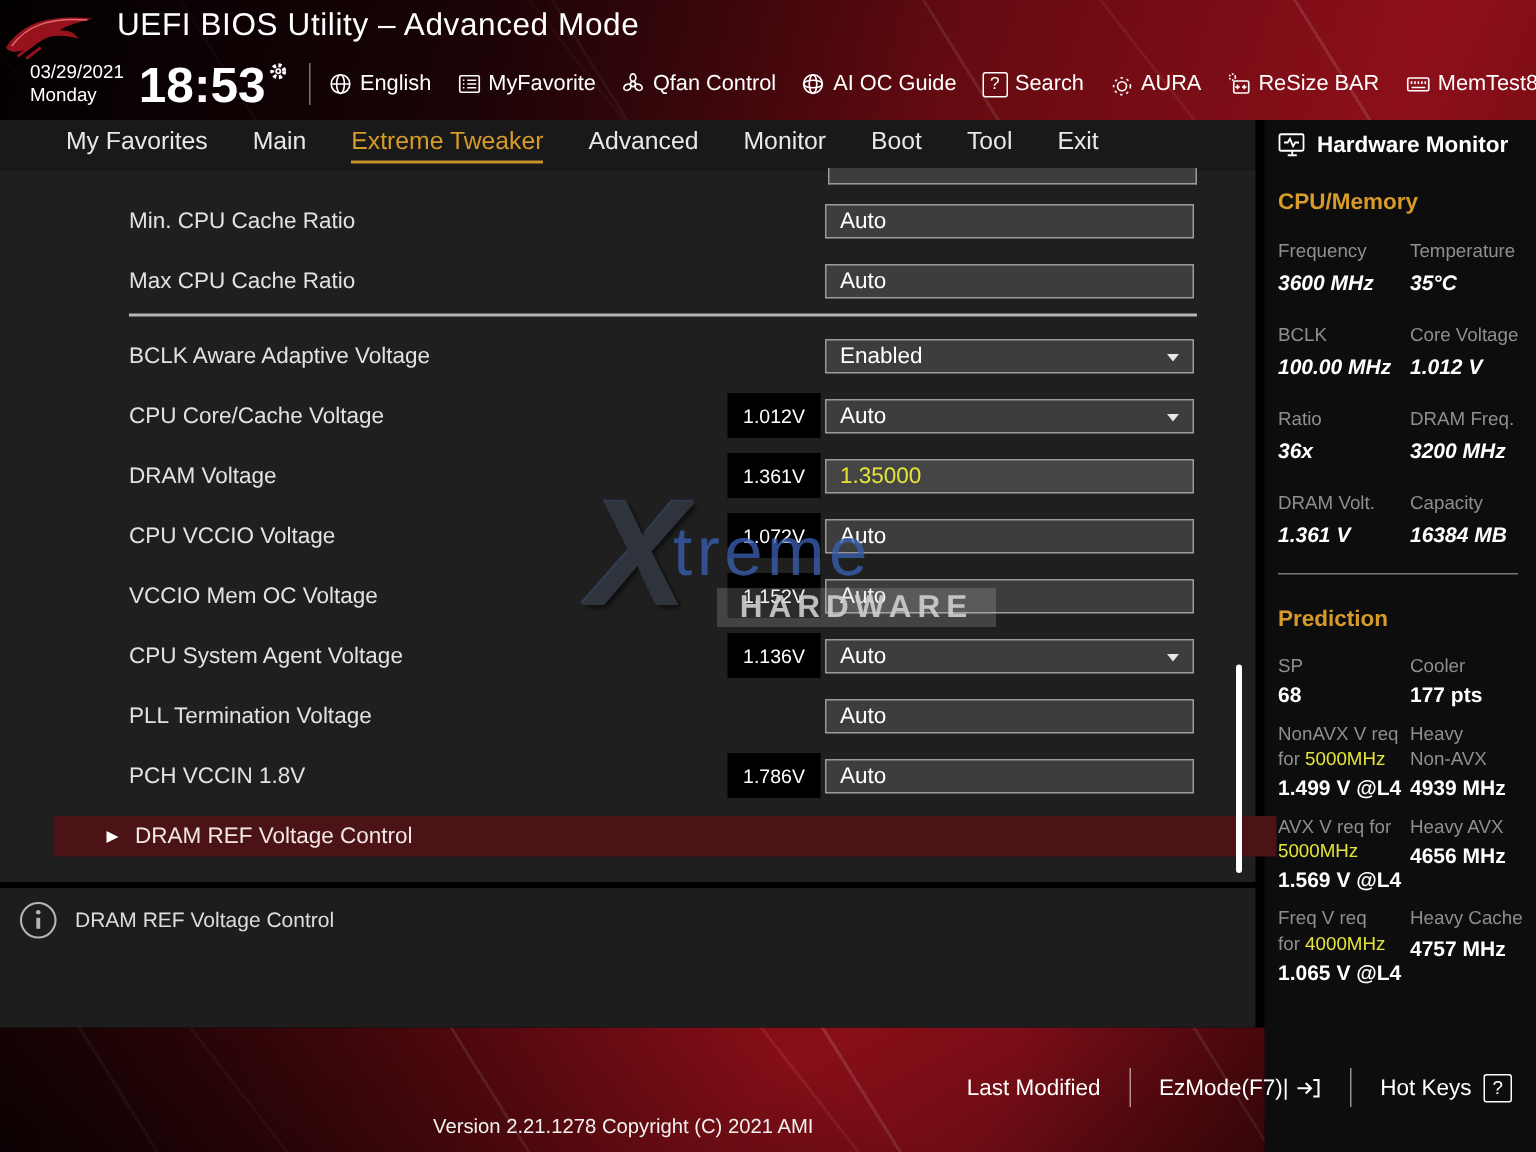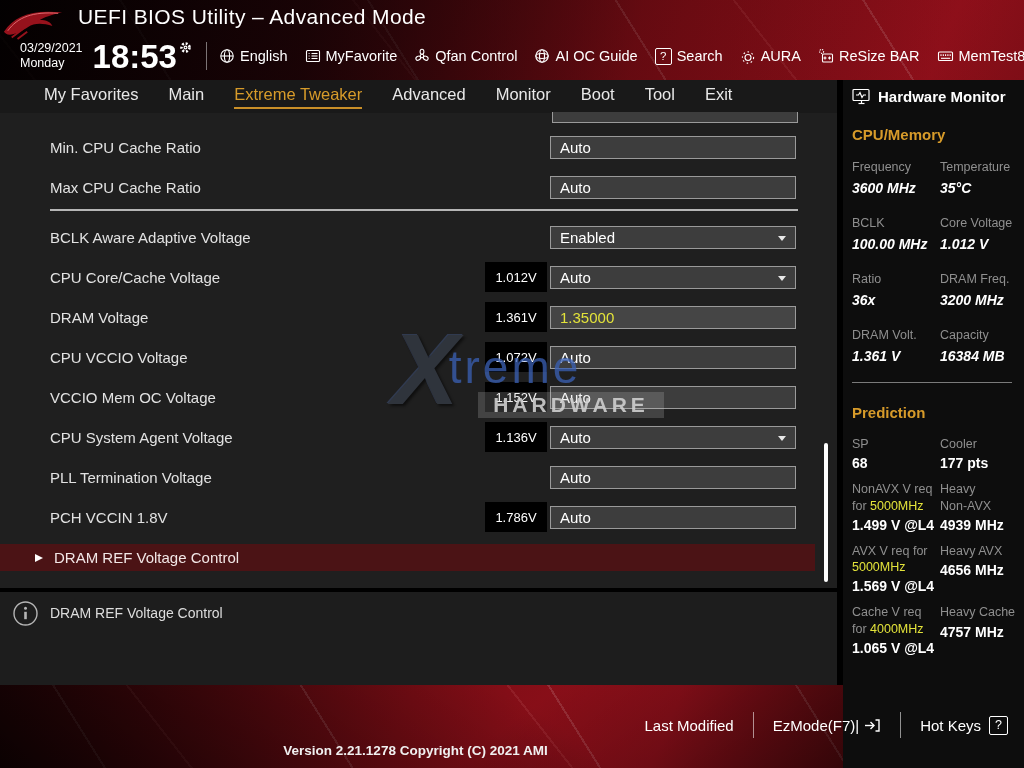--- a/index.html
+++ b/index.html
@@ -31,21 +31,21 @@
   .mid-band { position:absolute; top:80px; left:0; width:1024px; height:605px; background:#000; }
   
   .nav { position:absolute; top:80px; left:0; width:837px; height:33px; background:#191919;
     display:flex; align-items:center; padding-left:44px; gap:30px; }
   .tab { color:#e8e8e8; font-size:16.5px; cursor:pointer; padding-bottom:3px; border-bottom:2px solid transparent; white-space:nowrap; }
   .tab.active { color:#d79b2a; border-bottom-color:#c98f28; }
   
   .content { position:absolute; top:113px; left:0; width:837px; height:475px; background:#1f1f1f; z-index:1; }
   .partial-input { position:absolute; top:-1px; left:552px; width:246px; height:11px;
     background:#3d3d3d; border:1px solid #9a9a9a; border-top:none; }
-  .rows { position:absolute; top:14px; left:0; right:0; }
+  .rows { position:absolute; top:14px; left:0; right:0;padding-left:36px; }
   .row { height:40px; display:flex; align-items:center; padding-left:50px; }
   .row.first-after-div { margin-top:6px; }
   .row-label { color:#e2e2e2; font-size:15px; }
   .row-ctrl { margin-left:auto; margin-right:41px; display:flex; align-items:center; gap:3px; }
   .badge { min-width:62px; height:30px; background:#000; color:#fff; font-size:13px;
     display:flex; align-items:center; justify-content:center; padding:0 6px; }
   .badge:empty { display:none; }
   .input { width:246px; height:23px; background:#3d3d3d; border:1px solid #9a9a9a; color:#fff;
     font-size:15px; display:flex; align-items:center; padding-left:9px; position:relative; cursor:pointer; }
   .input.select::after { content:""; position:absolute; right:9px; top:9px; width:0; height:0;
@@ -81,21 +81,21 @@
   .pred-grid { display:grid; grid-template-columns:88px 1fr; margin:15px 0 0 9px; row-gap:10px; }
   .plabel { color:#8f8f8f; font-size:12.5px; line-height:1.3; white-space:nowrap; }
   .plabel .hl { color:#e3e33a; }
   .pvalue { color:#fff; font-size:14px; font-weight:700; margin-top:3px; white-space:nowrap; }
   
   .footer-links { position:absolute; top:712px; right:16px; display:flex; align-items:center; color:#fff; font-size:15px; }
   .flink { display:flex; align-items:center; gap:5px; cursor:pointer; white-space:nowrap; }
   .fsep { width:1px; height:26px; background:rgba(255,255,255,.55); margin:0 19px; }
   .qbox { display:inline-flex; align-items:center; justify-content:center; width:19px; height:19px;
     border:1.5px solid #fff; border-radius:2px; font-size:12.5px; margin-left:3px; }
-  .version { position:absolute; top:743px; left:0; width:831px; text-align:center; color:#f0f0f0; font-size:13.5px;font-weight:bold; }
+  .version { position:absolute; top:743px; left:0; width:831px; text-align:center; color:#f0f0f0; font-size:13.5px; }
   svg { display:block; }
 </style>
 </head>
 <body>
 
 <div class="page">
 
   <div class="header">
     <div class="brand-row">
       <span>
@@ -429,21 +429,21 @@
       <div>
         <div class="plabel">AVX V req  for</div>
         <div class="plabel"><span></span><span class="hl">5000MHz</span></div>
         <div class="pvalue">1.569 V @L4</div>
       </div>
       <div>
         <div class="plabel">Heavy AVX</div>
         <div class="pvalue">4656 MHz</div>
       </div>
       <div>
-        <div class="plabel">Cache V req</div>
+        <div class="plabel">Freq V req</div>
         <div class="plabel"><span>for </span><span class="hl">4000MHz</span></div>
         <div class="pvalue">1.065 V @L4</div>
       </div>
       <div>
         <div class="plabel">Heavy Cache</div>
         <div class="pvalue">4757 MHz</div>
       </div>
     </div>
   </div>
 

